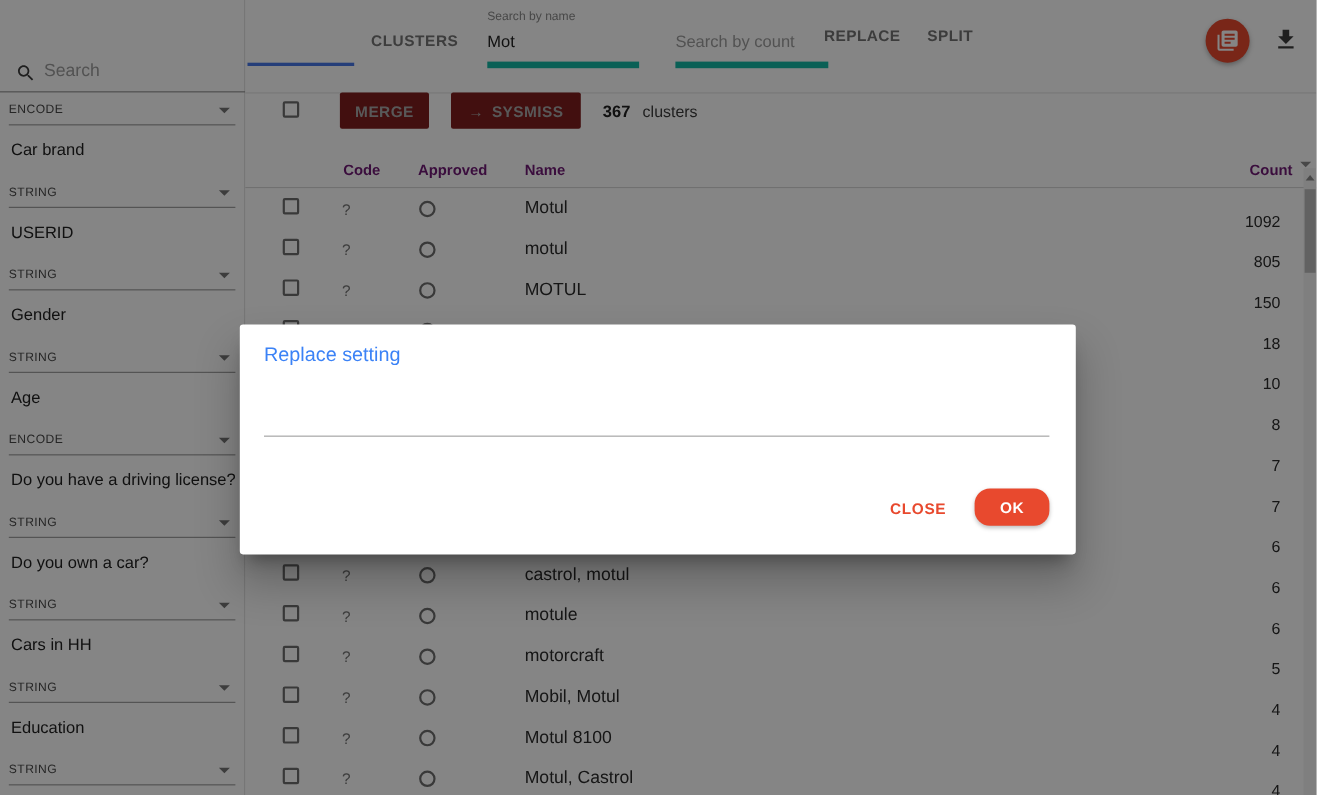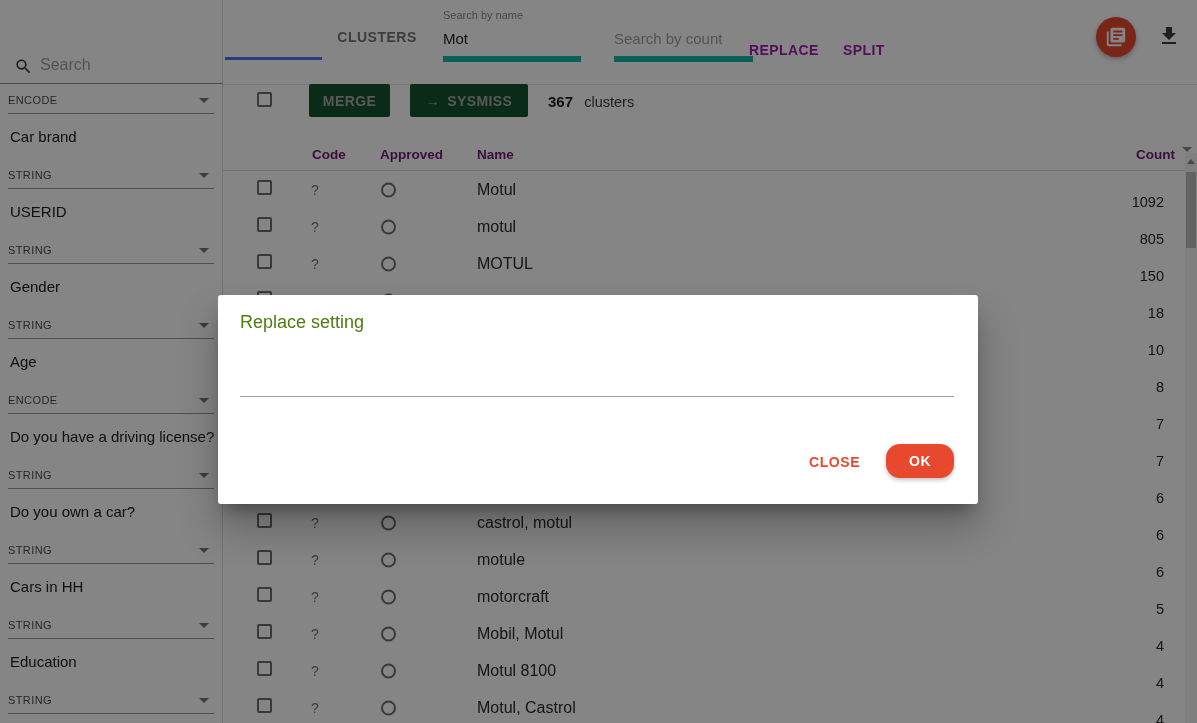--- a/index.html
+++ b/index.html
@@ -44,38 +44,38 @@
   .tab-clusters{left:99px;width:110px;color:#757575;}
   .ink-bar{position:absolute;left:2px;top:57px;width:97px;height:3px;background:var(--accent-blue);}
   .field{position:absolute;top:0;height:60px;}
   .field-name{left:220px;width:138px;}
   .field-count{left:372px;width:139px;margin-left:19px;}
   .field .flabel{position:absolute;left:0;top:9px;font-size:11px;color:#8a8a8a;white-space:nowrap;}
   .field input{position:absolute;left:0;top:30px;width:100%;border:none;outline:none;
     border-bottom:6px solid #14b8a6;font-size:15px;font-family:"Liberation Sans",sans-serif;
     color:#212121;background:transparent;padding:0 0 9px 0;}
   .field input::placeholder{color:#9e9e9e;}
-  .text-btn{position:absolute;top:42px;font-size:14px;font-weight:bold;color:#a21caf;
+  .text-btn{position:absolute;top:24px;font-size:14px;font-weight:bold;color:#737373;
     letter-spacing:0.4px;cursor:pointer;background:none;border:none;padding:0;
     font-family:"Liberation Sans",sans-serif;}
   .btn-replace{left:526px;}
   .btn-split{left:620px;}
   .fab{position:absolute;left:873px;top:17px;width:40px;height:40px;border-radius:50%;
     background:var(--accent-red);display:flex;align-items:center;justify-content:center;
     border:none;cursor:pointer;box-shadow:0 2px 5px rgba(0,0,0,0.3);}
   .fab svg{width:22px;height:22px;fill:#fff;}
   .download-btn{position:absolute;left:933px;top:24px;width:26px;height:26px;background:none;
     border:none;padding:0;cursor:pointer;}
   .download-btn svg{width:24px;height:24px;fill:#3c3c3c;}
 
   
   .checkbox{display:inline-block;width:15px;height:15px;border:2px solid #6e6e6e;
     border-radius:2px;background:transparent;cursor:pointer;}
   .select-all{position:absolute;left:34px;top:92px;}
-  .btn-disabled{position:absolute;top:84px;height:33px;background:#14532d;color:#a9a9a9;
+  .btn-disabled{position:absolute;top:84px;height:33px;background:#7f1d1d;color:#a9a9a9;
     font-size:14px;font-weight:bold;letter-spacing:0.4px;border:none;border-radius:2px;
     display:flex;align-items:center;justify-content:center;font-family:"Liberation Sans",sans-serif;}
   .btn-merge{left:86px;width:81px;}
   .btn-sysmiss{left:187px;width:118px;}
   .sysmiss-arrow{margin-right:7px;font-weight:normal;}
   .cluster-info{position:absolute;left:325px;top:93px;font-size:15px;white-space:nowrap;}
   .cluster-num{font-weight:bold;color:#212121;}
   .cluster-word{color:#3c3c3c;margin-left:7px;font-size:14.5px;}
 
   
@@ -105,21 +105,21 @@
   .scrollbar{position:absolute;right:0;top:153px;bottom:0;width:12px;background:#f3f3f3;}
   .scroll-arrow-up{width:0;height:0;border-left:4px solid transparent;
     border-right:4px solid transparent;border-bottom:5px solid #8a8a8a;margin:6px auto 0;}
   .scroll-thumb{position:absolute;left:1px;top:19px;width:10px;height:76px;background:#bdbdbd;}
 
   
   .overlay{position:absolute;left:0;top:0;right:0;bottom:0;background:rgba(0,0,0,0.48);z-index:40;}
   .dialog{position:absolute;left:218px;top:295px;width:760px;height:209px;background:#fff;
     border-radius:3px;z-index:50;
     box-shadow:0 11px 15px -7px rgba(0,0,0,0.35),0 24px 38px 3px rgba(0,0,0,0.22);}
-  .dialog-title{position:absolute;left:22px;top:17px;font-size:18px;font-weight:500;color:#4d7c0f;}
+  .dialog-title{position:absolute;left:22px;top:17px;font-size:18px;font-weight:500;color:#3b82f6;}
   .dialog-input{position:absolute;left:22px;top:70px;width:714px;height:32px;border:none;
     outline:none;border-bottom:1px solid #9e9e9e;font-size:15px;background:transparent;
     font-family:"Liberation Sans",sans-serif;color:#212121;}
   .dialog-close{position:absolute;left:591px;top:155px;height:24px;line-height:24px;
     color:var(--accent-red);font-size:14px;font-weight:bold;letter-spacing:0.6px;background:none;
     border:none;padding:0;cursor:pointer;font-family:"Liberation Sans",sans-serif;}
   .dialog-ok{position:absolute;left:668px;top:149px;width:68px;height:34px;
     background:var(--accent-red);color:#fff;border:none;border-radius:14px;font-size:14px;
     font-weight:bold;letter-spacing:0.5px;cursor:pointer;
     box-shadow:0 2px 4px rgba(0,0,0,0.26);font-family:"Liberation Sans",sans-serif;}

